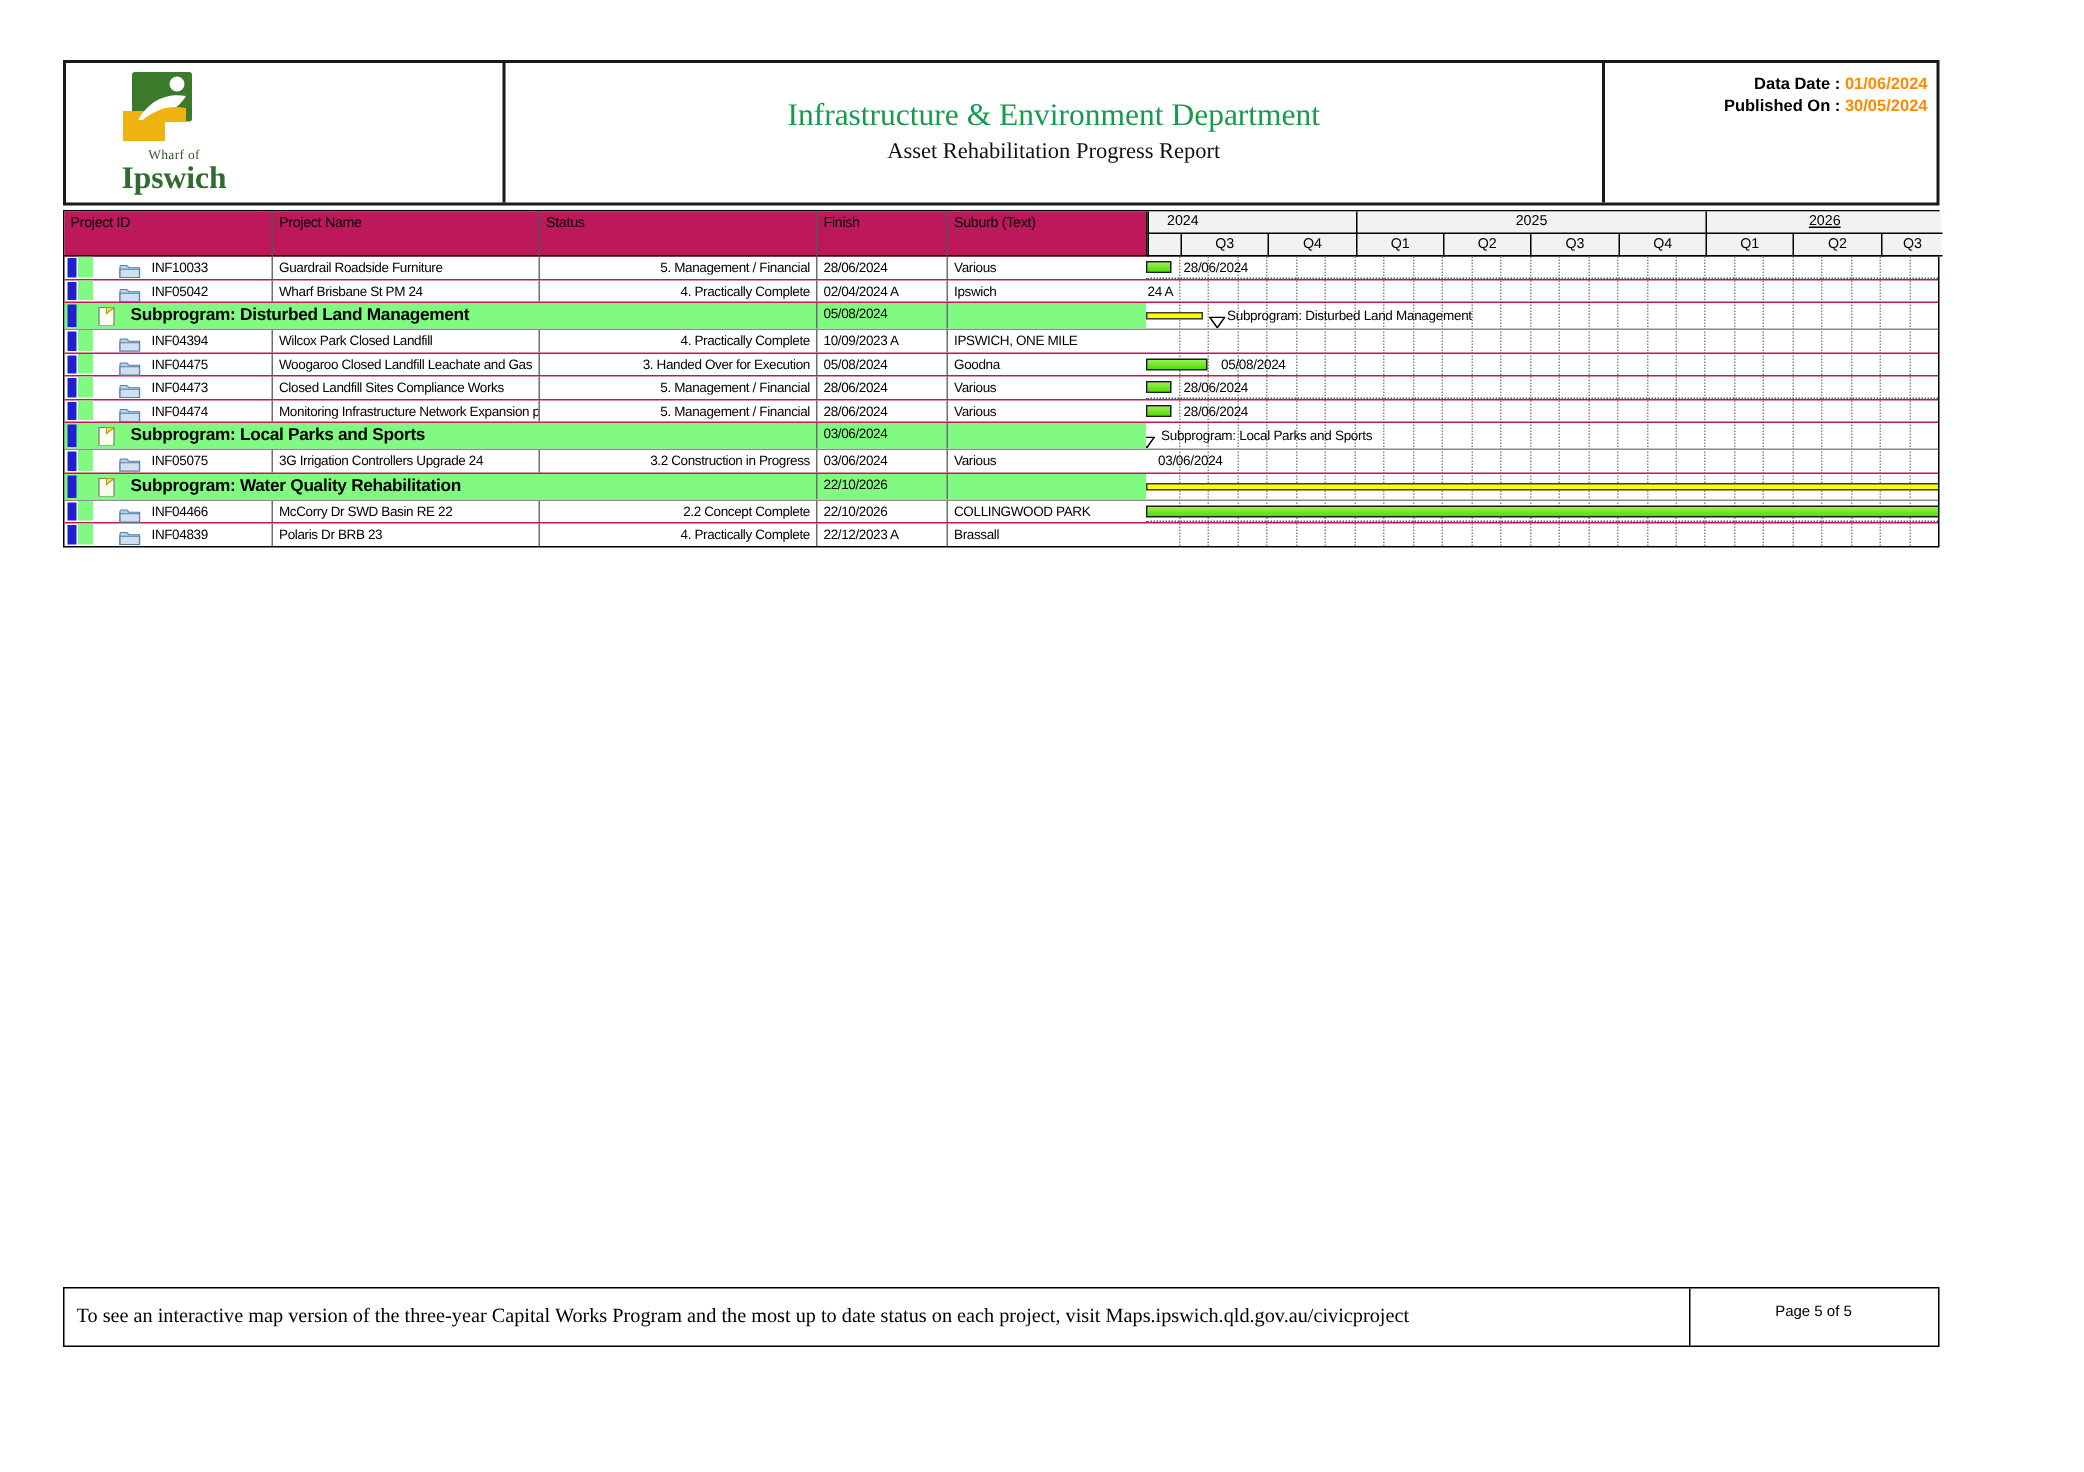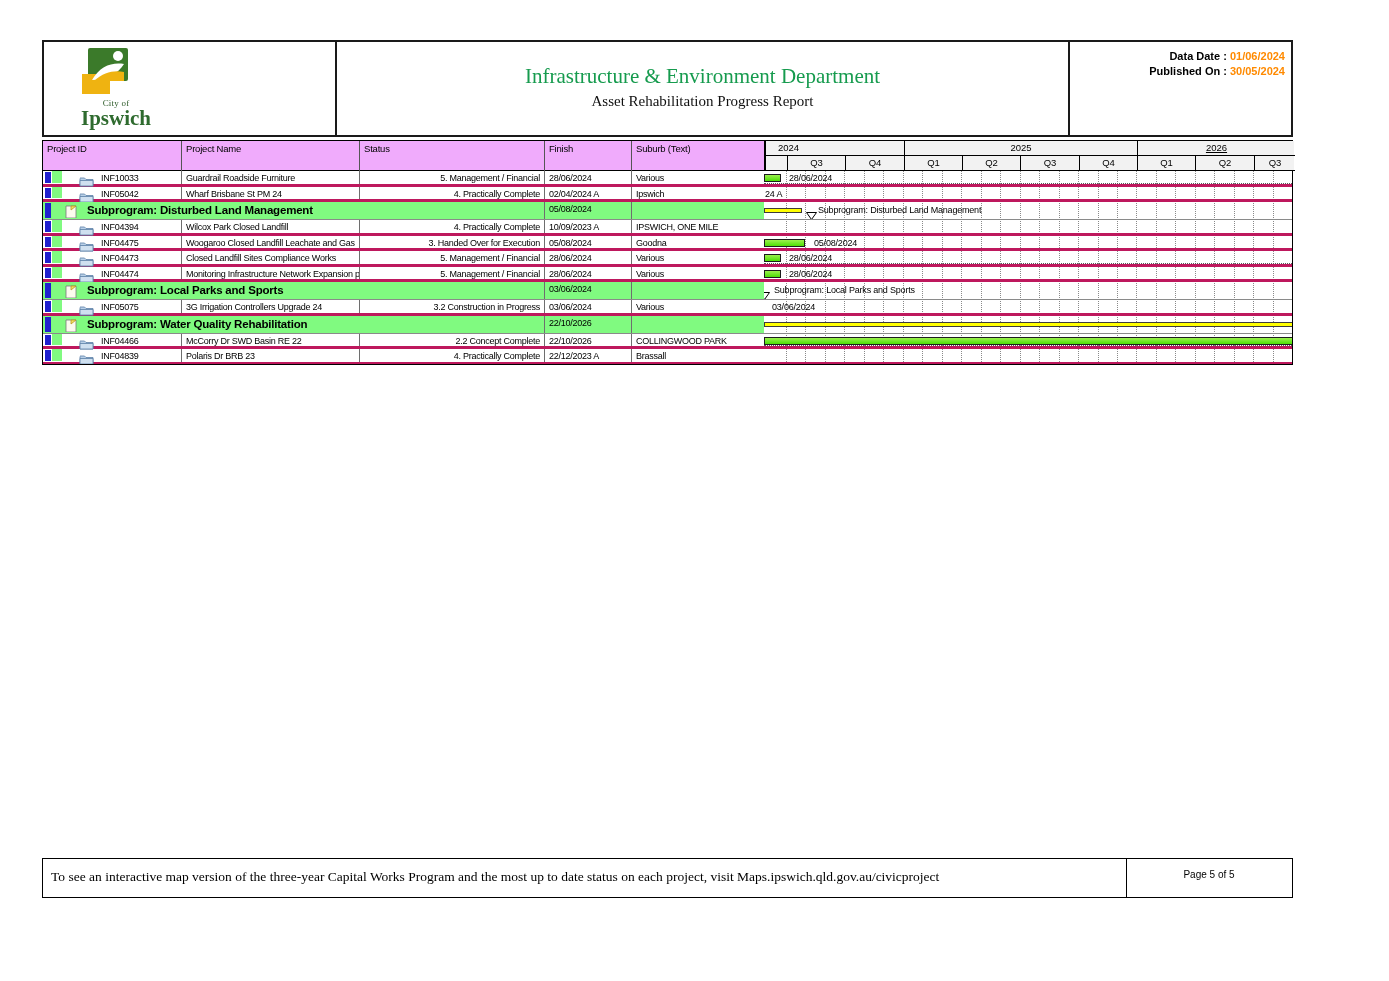--- a/index.html
+++ b/index.html
@@ -18,37 +18,37 @@
   .logo-name { font-size:21px; font-weight:bold; color:#2f6b2f; line-height:20px; }
   .title-box { position:absolute; left:293px; top:0; width:731px; height:93px; text-align:center; }
   .rpt-title { margin-top:22px; font-family:"Liberation Serif", serif; font-size:21px; color:var(--title-green); }
   .rpt-subtitle { margin-top:4px; font-family:"Liberation Serif", serif; font-size:15px; color:#111; }
   .dates-box { position:absolute; left:1026px; top:0; width:223px; height:93px; text-align:right; padding:8px 8px 0 0; font-size:11px; font-weight:bold; }
   .dates-box .line { margin-bottom:3px; white-space:nowrap; }
   .date-val { color:var(--date-orange); }
 
   
   .grid { position:absolute; left:0; top:100px; width:1251px; height:225px; border:1.5px solid #000; background:#fff; }
-  .thead { position:absolute; left:0; top:0; width:100%; height:30px; border-bottom:1.5px solid #000; background:#f0abfc; }
+  .thead { position:absolute; left:0; top:0; width:100%; height:30px; border-bottom:1.5px solid #000; background:#be185d; }
   .th { position:absolute; top:0; height:30px; font-size:9.5px; padding:2px 4px 0 4px; border-left:1px solid #555; letter-spacing:-0.2px; }
   .th.first { border-left:none; }
   .th-id{left:0;width:138px;} .th-name{left:138px;width:178px;} .th-status{left:316px;width:185px;text-align:left;}
   .th-finish{left:501px;width:87px;} .th-suburb{left:588px;width:111px;}
   .gh { position:absolute; left:721px; top:0; width:530px; height:30px; border-left:1.5px solid #000; background:#f2f2f2; }
   .gh-years,.gh-quarters { position:absolute; left:0; width:530px; height:15px; }
   .gh-years{top:0;} .gh-quarters{top:15px;}
   .ycell,.qcell { position:absolute; top:0; height:15px; border-left:1px solid #000; border-bottom:1px solid #000;
                   font-size:9.5px; line-height:14px; text-align:center; overflow:hidden; }
   .ycell.left { text-align:left; padding-left:12px; }
 
   .rows { position:absolute; left:0; top:30px; width:1249px; height:193px; overflow:hidden; }
   .gridlines { position:absolute; left:721px; top:0; height:100%; width:528px; overflow:hidden; }
   .mline { position:absolute; top:0; bottom:0; width:0; border-left:1px dotted #8a8a8a; }
 
-  .row { position:relative; width:100%; border-bottom:3px solid #be185d; }
+  .row { position:relative; width:100%; border-bottom:1px solid #be185d; }
   .row.proj { height:15.5px; } .row.sub { height:18px; border-bottom:1px solid #8a8a8a; }
   .subbg { position:absolute; left:0; top:0; bottom:0; width:721px; background:var(--sub-green); }
   .sb { position:absolute; left:2px; top:1px; bottom:1px; width:6px; background:var(--stripe-blue); }
   .sg { position:absolute; left:9px; top:0; bottom:1px; width:10px; background:var(--sub-green); }
   .icn { position:absolute; left:36px; top:2px; }
   .icn-sub { position:absolute; left:22px; top:2px; }
   .c { position:absolute; top:0; height:100%; font-size:9px; letter-spacing:-0.25px; padding:2px 4px 0 4px;
        white-space:nowrap; overflow:hidden; border-left:1px solid #6e6e6e; }
   .cid { left:54px; width:84px; border-left:none; }
   .cname { left:138px; width:178px; } .cstatus { left:316px; width:185px; text-align:right; }
@@ -84,21 +84,21 @@
         <div class="logo-art">
           <svg width="62" height="58" viewBox="0 0 62 58">
             <rect x="14" y="0" width="40" height="33" rx="2" fill="#3b7a2a"></rect>
             <rect x="8" y="26" width="28" height="20" fill="#efb311"></rect>
             <circle cx="44" cy="8" r="5" fill="#ffffff"></circle>
             <path d="M18 32 C26 18 38 14 50 16 C44 26 32 32 18 32 Z" fill="#ffffff"></path>
             <path d="M20 33 C30 24 40 22 50 24 L50 33 Z" fill="#efb311"></path>
           </svg>
         </div>
         <div class="logo-text">
-          <div class="logo-cityof">City of</div>
+          <div class="logo-cityof">Wharf of</div>
           <div class="logo-name">Ipswich</div>
         </div>
       </div>
 
       <div class="title-box">
         <div class="rpt-title">Infrastructure &amp; Environment Department</div>
         <div class="rpt-subtitle">Asset Rehabilitation Progress Report</div>
       </div>
 
       <div class="dates-box">

